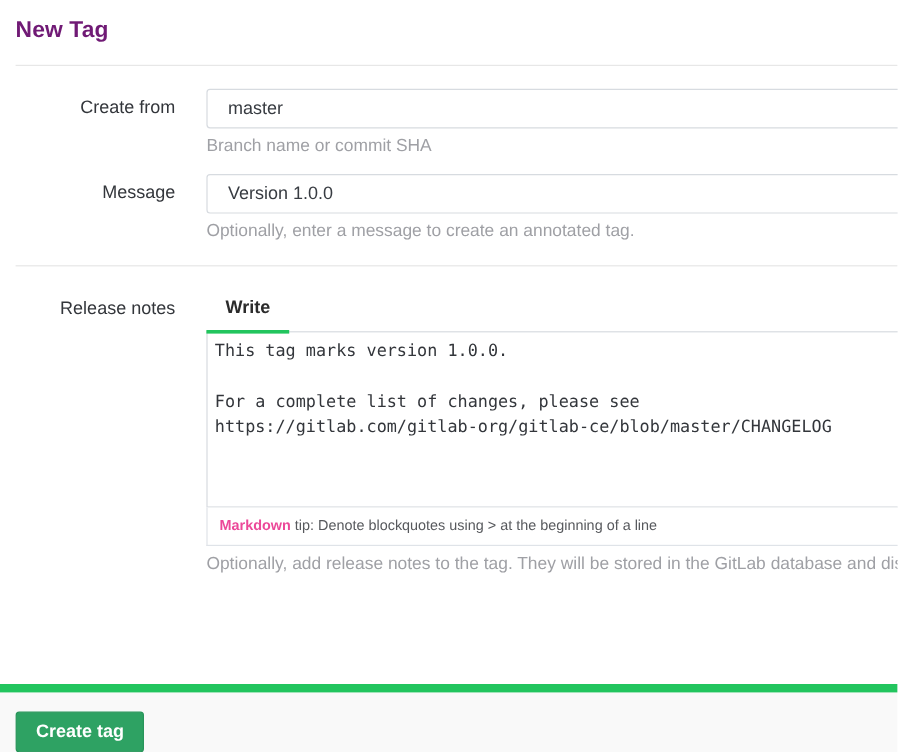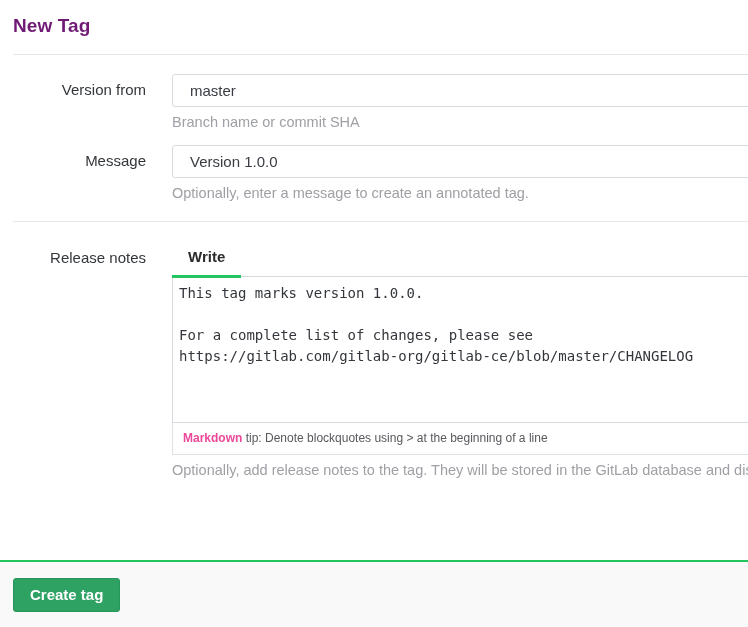--- a/index.html
+++ b/index.html
@@ -29,39 +29,39 @@
   .md-tab.inactive { color:#9a9aa0; }
 
   .notes-textarea { display:block; width:700px; height:147px; border:1px solid #d7dbe0;
     border-radius:0; padding:6px 6px; font-family:"DejaVu Sans Mono", monospace;
     font-size:14px; line-height:21px; color:#33363b; resize:none; outline:none;
     overflow:hidden; }
   .md-tip { width:700px; border:1px solid #dfe3e8; border-top:0; background:#fff;
     padding:8px 10px 9px; font-size:12px; color:#57595d; white-space:nowrap; }
   .md-tip b { color:#ec4899; }
 
-  .form-actions { position:absolute; left:0; bottom:0; width:748px; height:67px;
-    background:#f9f9f9; border-top:2px solid #22c55e; padding:16px 13px; }
+  .form-actions { position:absolute; left:0; bottom:0; width:748px; height:57px;
+    background:#f9f9f9; border-top:7px solid #22c55e; padding:16px 13px; }
   .btn-create { display:inline-block; background:#2ea263; border:1px solid #28955a;
     border-radius:3px; color:#fff; font-size:15px; font-weight:700;
     padding:7px 16px 8px; cursor:pointer; font-family:"Liberation Sans", sans-serif; }
 </style>
 </head>
 <body>
 
 <div class="page-header">
   <div class="page-title">New Tag</div>
 </div>
 <hr class="divider top">
 
 <div class="form-area">
 
 
   <div class="form-row">
-    <label class="col-label">Version from</label>
+    <label class="col-label">Create from</label>
     <div class="col-input">
       <input class="form-control" type="text" value="master" style="">
       <div class="help-block">Branch name or commit SHA</div>
     </div>
   </div>
 
   <div class="form-row">
     <label class="col-label">Message</label>
     <div class="col-input">
       <input class="form-control" type="text" value="Version 1.0.0" style="">

